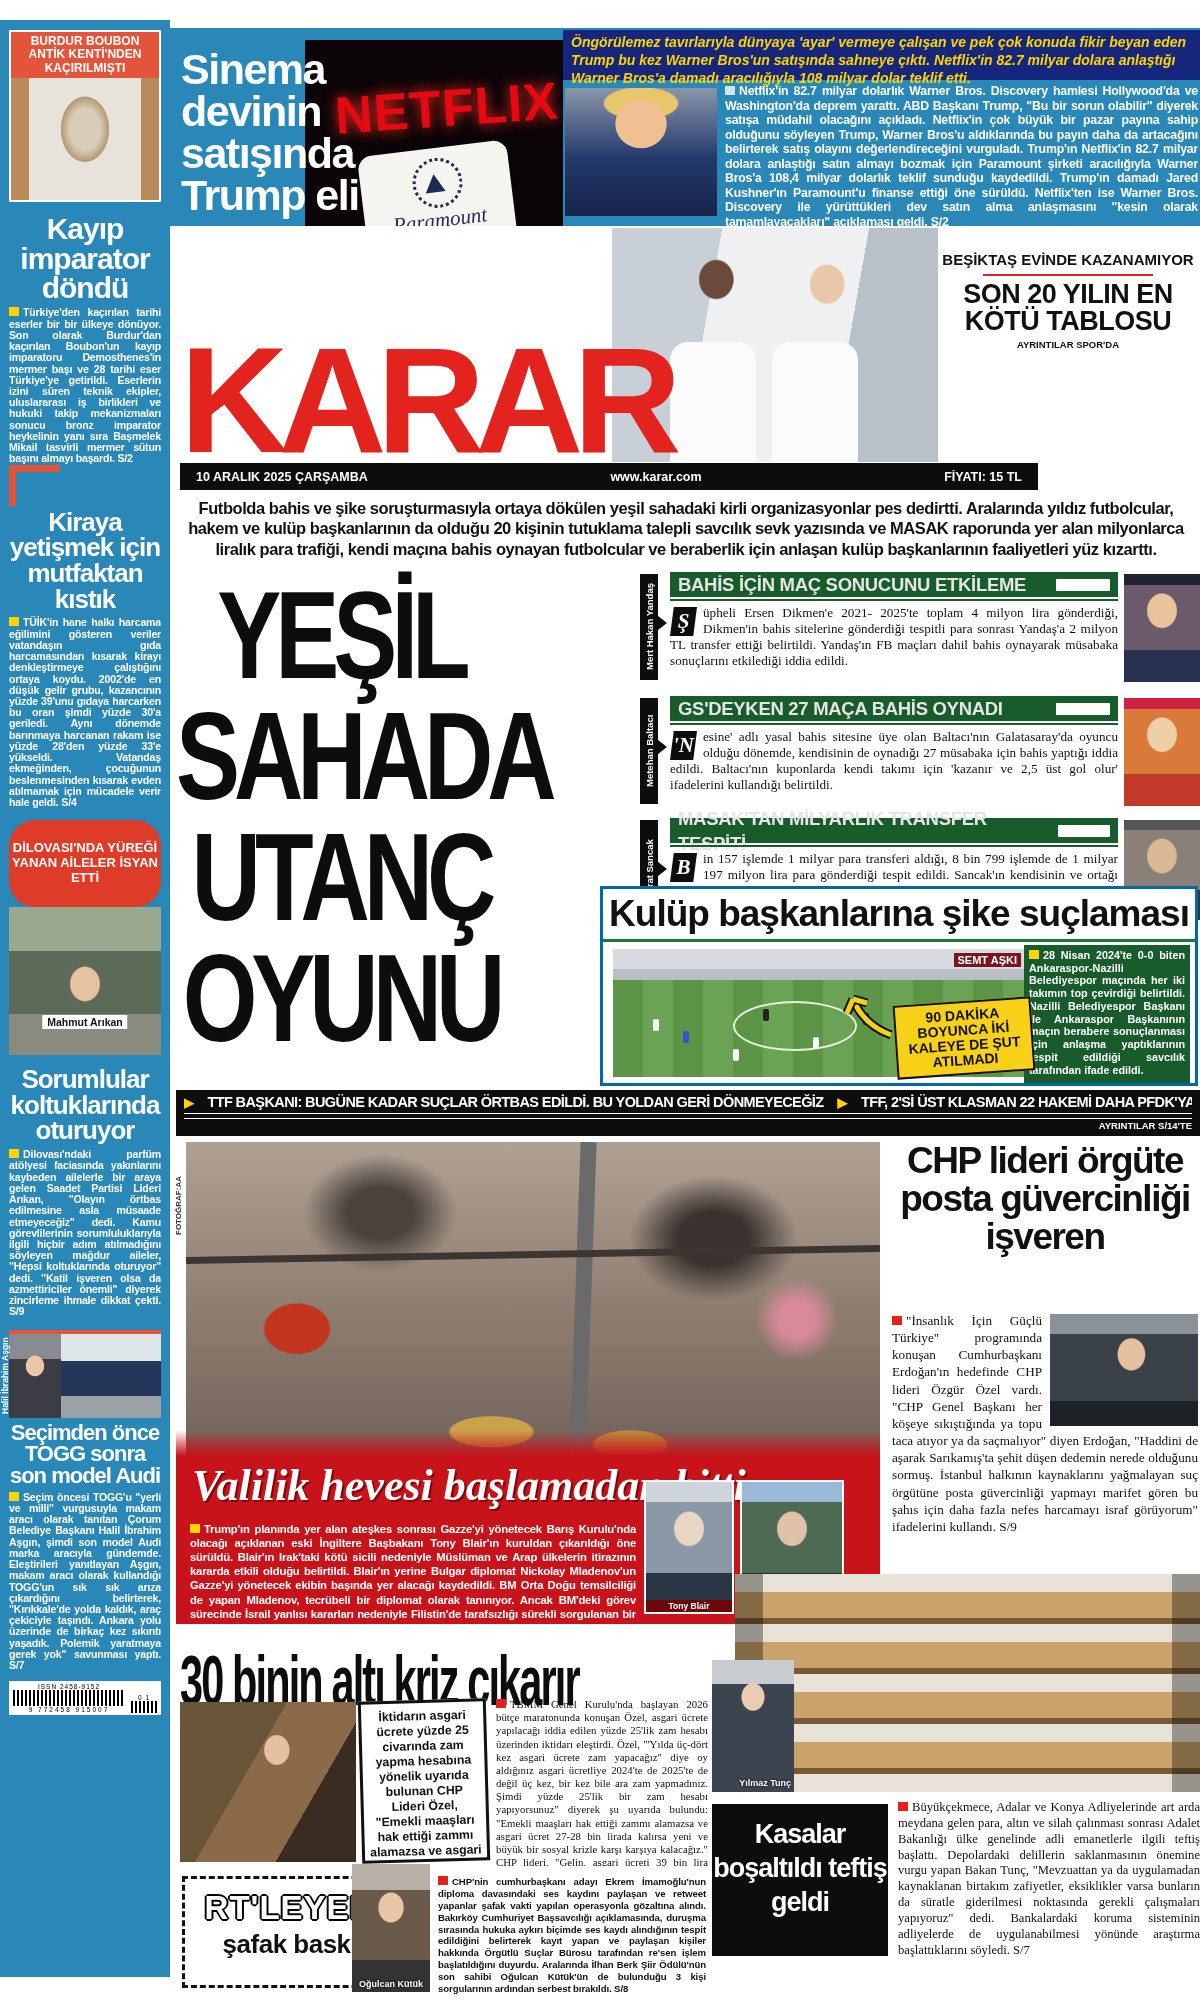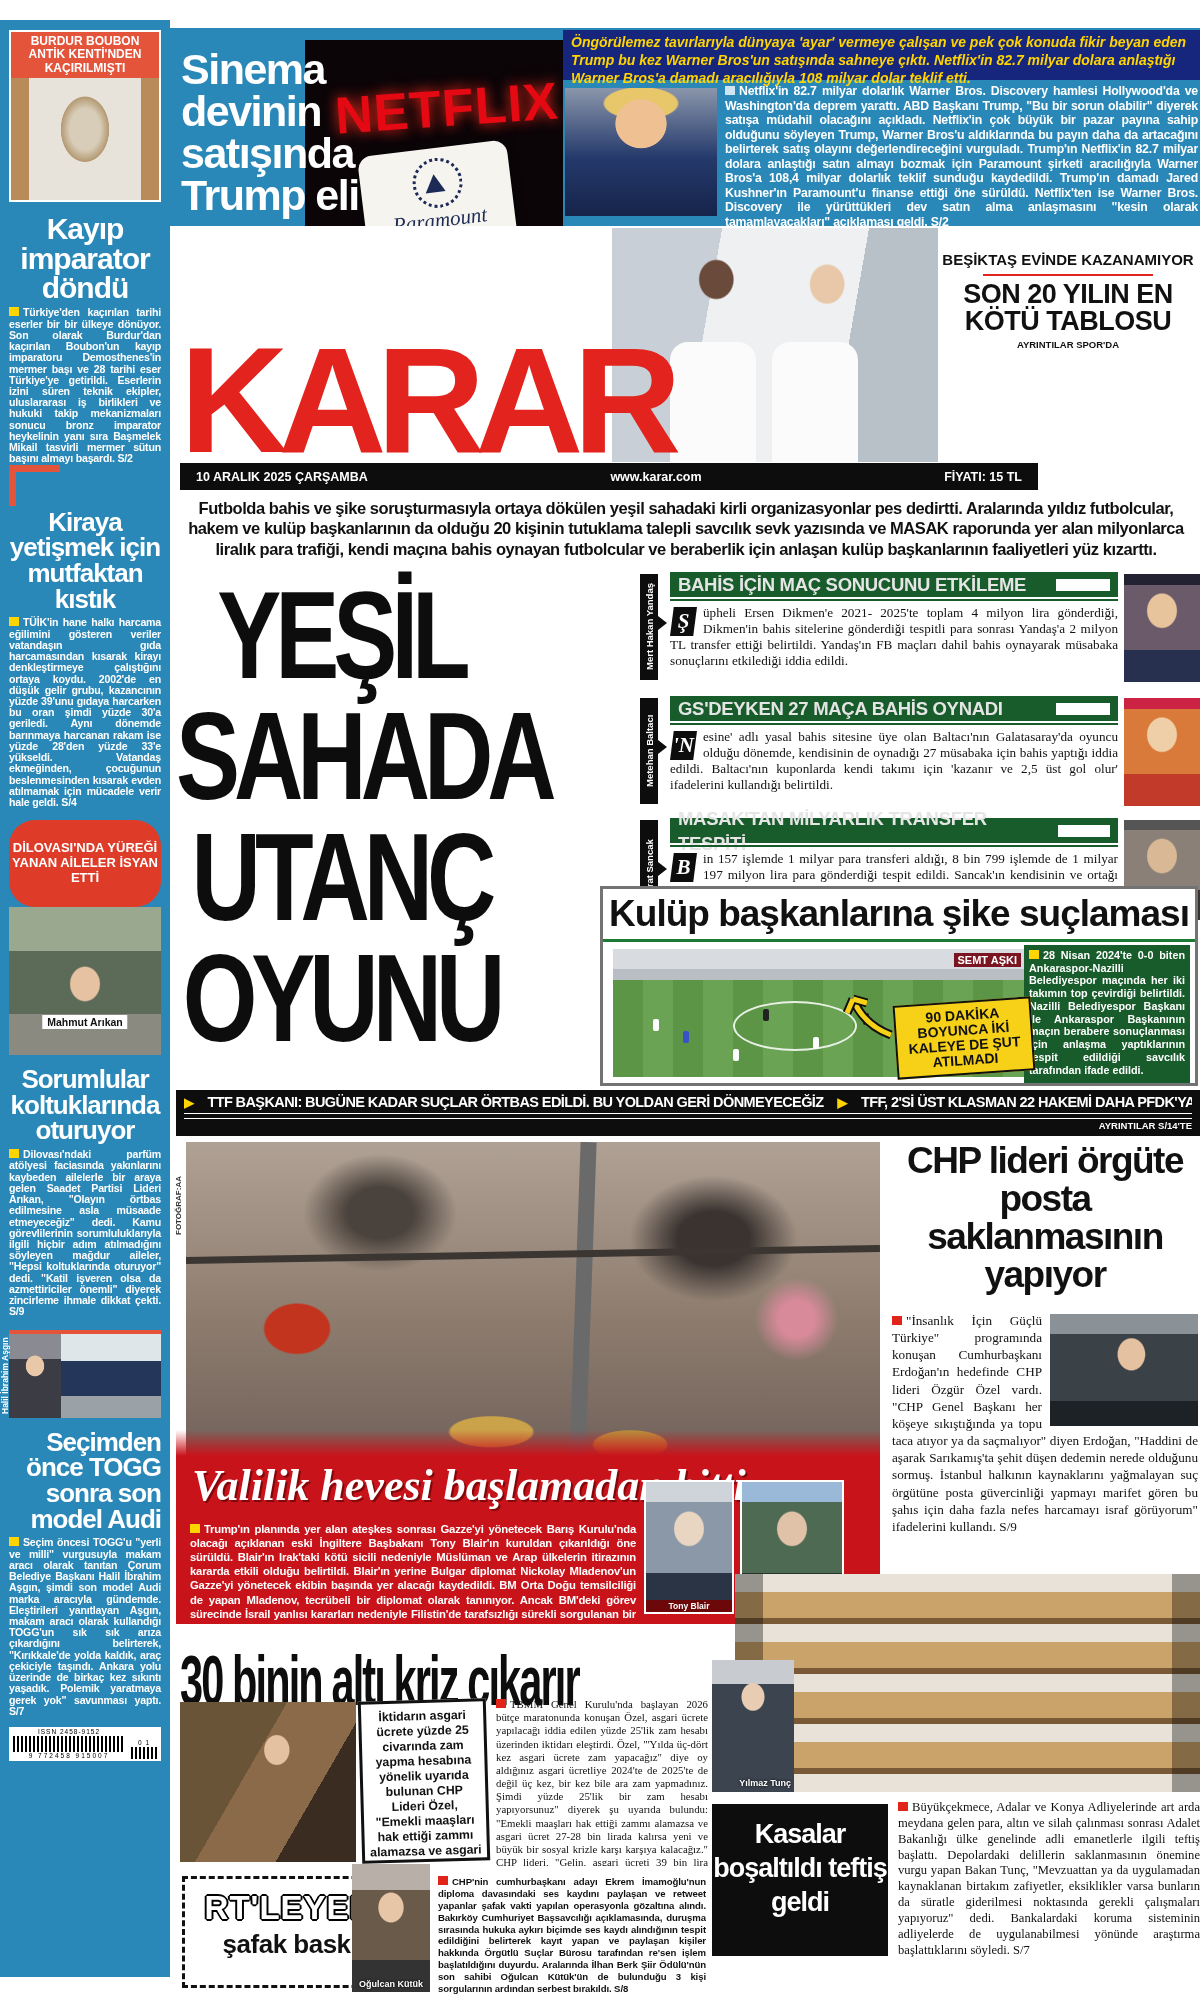--- a/index.html
+++ b/index.html
@@ -113,21 +113,21 @@
       line-height:29px;margin:2px 6px 0 0;clip-path:polygon(14% 0,100% 0,86% 100%,0 100%);}
   .bi-photo{position:absolute;right:0;top:2px;width:76px;height:108px;}
   .ph-yandas{background:radial-gradient(26px 30px at 50% 34%,#e8c49c 55%,transparent 60%),
              linear-gradient(180deg,#223 0 10%,#6a5a6a 10% 70%,#283050 70% 100%);}
   .ph-baltaci{background:radial-gradient(26px 30px at 50% 34%,#eecfa8 55%,transparent 60%),
              linear-gradient(180deg,#c24 0 10%,#d97a3a 10% 70%,#c23a2a 70% 100%);}
   .ph-sancak{background:radial-gradient(26px 30px at 50% 36%,#d9b896 55%,transparent 60%),
              linear-gradient(180deg,#555 0 10%,#8a8078 10% 70%,#3a3430 70% 100%);}
 
   
-  .kulup{left:600px;top:886px;width:598px;height:200px;background:#fff;border:3px solid #737373;
+  .kulup{left:600px;top:886px;width:598px;height:200px;background:#fff;border:3px solid #0369a1;
          box-sizing:border-box;}
   .kulup-head{height:50px;line-height:50px;text-align:center;font-weight:900;font-size:37px;
               letter-spacing:-1px;border-bottom:3px solid #1d7a35;}
   .pitch{position:absolute;left:10px;top:60px;width:414px;height:128px;overflow:hidden;background:
      linear-gradient(180deg,#d8dce0 0 16%,#b8bec4 16% 24%,transparent 24%),
      repeating-linear-gradient(90deg,#5d9546 0 30px,#6aa354 30px 60px);}
   .pitch-band{position:absolute;right:6px;top:4px;background:#7a1420;color:#fff;font-size:11px;
               font-weight:bold;padding:1px 4px;}
   .pitch-circle{position:absolute;left:120px;top:52px;width:120px;height:46px;border:2px solid rgba(255,255,255,.85);
                 border-radius:50%;}
@@ -268,21 +268,21 @@
       <div class="arikan-cap">Mahmut Arıkan</div>
     </div>
 
     <div class="rail-head" style="font-size:26px;line-height:.99;margin-top:12px;">Sorumlular koltuklarında oturuyor</div>
     <div class="rail-body" style="margin-top:5px;"><span class="bu y"></span><span>Dilovası'ndaki parfüm atölyesi faciasında yakınlarını kaybeden ailelerle bir araya gelen Saadet Partisi Lideri Arıkan, "Olayın örtbas edilmesine asla müsaade etmeyeceğiz" dedi. Kamu görevlilerinin sorumluluklarıyla ilgili hiçbir adım atılmadığını söyleyen mağdur aileler, "Hepsi koltuklarında oturuyor" dedi. "Katil işveren olsa da azmettiriciler önemli" diyerek zincirleme ihmale dikkat çekti. S/9</span></div>
 
     <div class="car-photo" style="margin-top:12px;">
       <div class="car-port"></div>
       <div class="car-vlabel">Halil İbrahim Aşgın</div>
     </div>
-    <div class="rail-head" style="font-size:26px;line-height:.99;margin-top:12px;text-align:right;">Seçimden önce TOGG sonra son model Audi</div>
+    <div class="rail-head" style="font-size:22px;line-height:.99;margin-top:4px;">Seçimden önce TOGG sonra son model Audi</div>
     <div class="rail-body" style="margin-top:5px;"><span class="bu y"></span><span>Seçim öncesi TOGG'u "yerli ve milli" vurgusuyla makam aracı olarak tanıtan Çorum Belediye Başkanı Halil İbrahim Aşgın, şimdi son model Audi marka aracıyla gündemde. Eleştirileri yanıtlayan Aşgın, makam aracı olarak kullandığı TOGG'un sık sık arıza çıkardığını belirterek, "Kırıkkale'de yolda kaldık, araç çekiciyle taşındı. Ankara yolu üzerinde de birkaç kez sıkıntı yaşadık. Polemik yaratmaya gerek yok" savunması yaptı. S/7</span></div>
 
     <div class="barcode" style="margin-top:10px;">
       <div class="bc-main">
         <div class="bc-issn">ISSN 2458-9152</div>
         <div class="bc-bars"></div>
         <div class="bc-digits">9 772458 915007</div>
       </div>
       <div class="bc-right">
         <div class="bc-issn">0 1</div>
@@ -416,21 +416,21 @@
 
   <div class="abs rt-box">
     <div class="rt-l1">RT'LEYENE</div>
     <div class="rt-l2">şafak baskını</div>
   </div>
   <div class="abs kutuk-photo">
     <div class="kutuk-cap">Oğulcan Kütük</div>
   </div>
   <div class="abs rt-body"><span class="bu r"></span><span>CHP'nin cumhurbaşkanı adayı Ekrem İmamoğlu'nun diploma davasındaki ses kaydını paylaşan ve retweet yapanlar şafak vakti yapılan operasyonla gözaltına alındı. Bakırköy Cumhuriyet Başsavcılığı açıklamasında, duruşma sırasında hukuka aykırı biçimde ses kaydı alındığının tespit edildiğini belirterek kayıt yapan ve paylaşan kişiler hakkında Örgütlü Suçlar Bürosu tarafından re'sen işlem başlatıldığını duyurdu. Aralarında İlhan Berk Şiir Ödülü'nün son sahibi Oğulcan Kütük'ün de bulunduğu 3 kişi sorgularının ardından serbest bırakıldı. S/8</span></div>
 
-  <div class="abs chp-head">CHP lideri örgüte posta saklanmasının yapıyor</div>
+  <div class="abs chp-head">CHP lideri örgüte posta güvercinliği işveren</div>
   <div class="abs chp-body serif">
     <span class="erdogan-photo"></span>
     <span class="bu r"></span><span>"İnsanlık İçin Güçlü Türkiye" programında konuşan Cumhurbaşkanı Erdoğan'ın hedefinde CHP lideri Özgür Özel vardı. "CHP Genel Başkanı her köşeye sıkıştığında ya topu taca atıyor ya da saçmalıyor" diyen Erdoğan, "Haddini de aşarak Sarıkamış'ta şehit düşen dedemin nerede olduğunu sormuş. İstanbul halkının kaynaklarını yağmalayan suç örgütüne posta güvercinliği yapmayı marifet gören bu şahıs için daha fazla nefes harcamayı israf görüyorum" ifadelerini kullandı. S/9</span>
   </div>
 
   <div class="abs warehouse"></div>
   <div class="abs tunc-photo">
     <div class="tunc-cap">Yılmaz Tunç</div>
   </div>
   <div class="abs kasalar-wrap">

